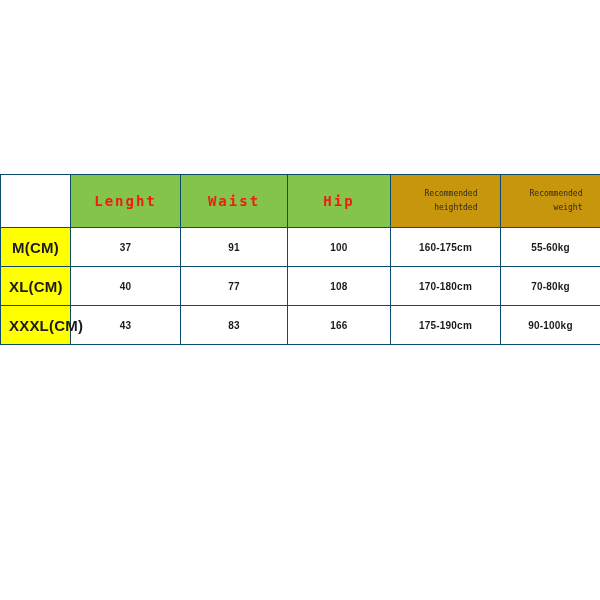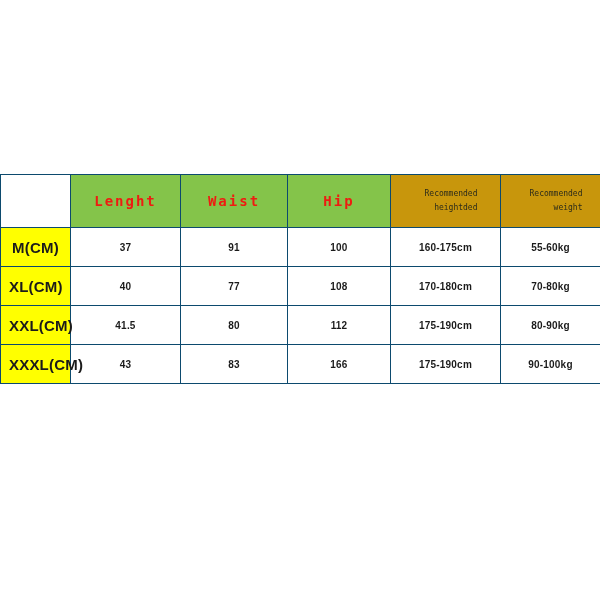--- a/index.html
+++ b/index.html
@@ -139,28 +139,20 @@
         </tr>
         <tr class="data-row">
           <td class="size-cell">XL(CM)</td>
           <td class="value-cell">40</td>
           <td class="value-cell">77</td>
           <td class="value-cell">108</td>
           <td class="value-cell">170-180cm</td>
           <td class="value-cell">70-80kg</td>
         </tr>
         <tr class="data-row">
-          <td class="size-cell">XXL(CM)</td>
-          <td class="value-cell">41.5</td>
-          <td class="value-cell">80</td>
-          <td class="value-cell">112</td>
-          <td class="value-cell">175-190cm</td>
-          <td class="value-cell">80-90kg</td>
-        </tr>
-        <tr class="data-row">
           <td class="size-cell">XXXL(CM)</td>
           <td class="value-cell">43</td>
           <td class="value-cell">83</td>
           <td class="value-cell">166</td>
           <td class="value-cell">175-190cm</td>
           <td class="value-cell">90-100kg</td>
         </tr>
       </tbody>
     </table>
   </div>

